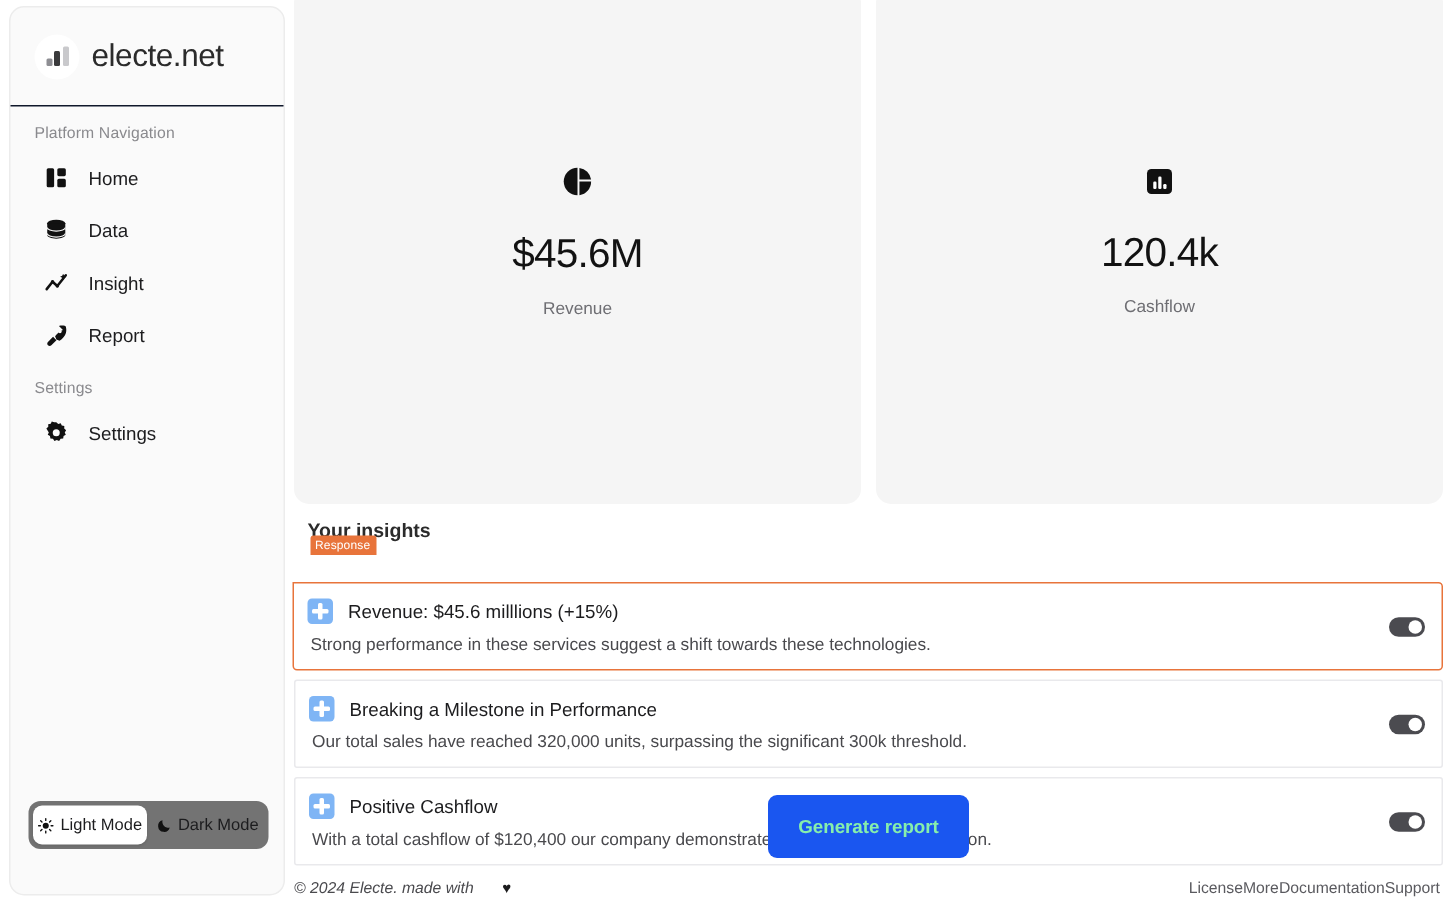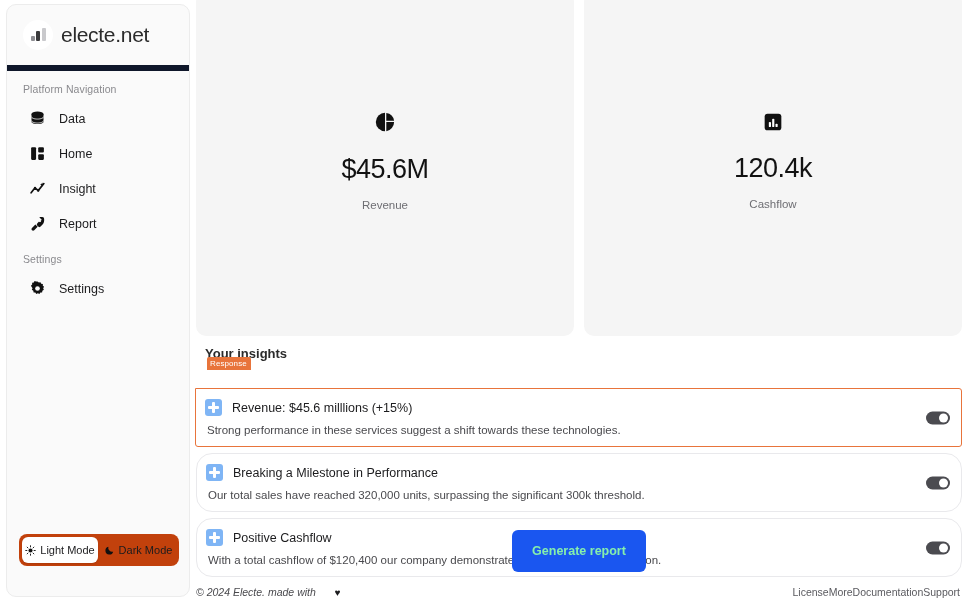--- a/index.html
+++ b/index.html
@@ -17,21 +17,21 @@
     width:184px; height:593px;
     background:#fafafa;
     border:1px solid #ececec;
     border-radius:10px;
     display:flex; flex-direction:column;
   }
   .brand {
     height:66px;
     display:flex; align-items:center; gap:8px;
     padding:0 16px;
-    border-bottom:6px solid #0f172a;
+    border-bottom:1px solid #0f172a;
   }
   .brand-mark {
     width:30px; height:30px; border-radius:50%;
     background:#ffffff;
     display:flex; align-items:flex-end; justify-content:center;
     gap:1.5px; padding-bottom:9px;
     flex:0 0 auto;
   }
   .bm-bar { width:4px; border-radius:1px; }
   .bm-bar.b1 { height:5px;  background:#8e8e93; }
@@ -50,21 +50,21 @@
     display:flex; align-items:center; gap:13px;
     padding:9px 16px 9px 22px;
     font-size:12.5px; color:#1c1c1e;
     cursor:pointer;
   }
   .nav-icon { width:17px; height:17px; flex:0 0 auto; display:block; }
 
   .theme-switch {
     position:absolute; left:12px; bottom:30px;
     width:160px; height:32px;
-    background:#c2410c; border-radius:8px;
+    background:#737373; border-radius:8px;
     display:flex; align-items:center; padding:3px; gap:2px;
   }
   .theme-btn {
     flex:1; height:26px; border-radius:6px;
     display:flex; align-items:center; justify-content:center; gap:4px;
     font-size:11px; color:#1c1c1e; cursor:pointer;
     border:none; background:transparent;
     font-family:"Liberation Sans", sans-serif;
   }
   .theme-btn.active {
@@ -111,21 +111,21 @@
     z-index:5;
     letter-spacing:.1px;
   }
 
   .insight-list { position:absolute; left:0; top:388px; width:766px; }
 
   .insight-card {
     position:relative;
     background:#ffffff;
     border:1px solid #e9e9ec;
-    border-radius:16px;
+    border-radius:2px;
     margin-bottom:6px;
     padding:10px 12px 10px 9px;
     min-height:50px;
   }
   .insight-card.highlighted {
     border:1.5px solid #e8743b;
     border-radius:0 3px 3px 3px;
     margin-left:-1px;
   }
   .insight-head { display:flex; align-items:center; gap:10px; }
@@ -203,37 +203,37 @@
           <span class="bm-bar b2"></span>
           <span class="bm-bar b3"></span>
       </span>
       <span class="brand-name">electe.net</span>
     </div>
 
     <div class="nav-section">Platform Navigation</div>
 
     <div class="nav-item">
       <svg class="nav-icon" viewBox="0 0 24 24">
+        <rect x="3" y="3" width="7" height="18" rx="1.5" fill="#111"></rect>
+        <rect x="13" y="3" width="8" height="7.5" rx="1.5" fill="#111"></rect>
+        <rect x="13" y="13" width="8" height="8" rx="1.5" fill="#111"></rect>
+      </svg>
+      <span>Home</span>
+    </div>
+
+    <div class="nav-item">
+      <svg class="nav-icon" viewBox="0 0 24 24">
         <ellipse cx="12" cy="5.5" rx="8.5" ry="3.4" fill="#111"></ellipse>
         <path d="M3.5 5.5v5c0 1.9 3.8 3.4 8.5 3.4s8.5-1.5 8.5-3.4v-5" fill="#111"></path>
         <path d="M3.5 11.5v5c0 1.9 3.8 3.4 8.5 3.4s8.5-1.5 8.5-3.4v-5" fill="#111"></path>
         <ellipse cx="12" cy="10.6" rx="8.5" ry="2.6" fill="#fff" opacity=".0"></ellipse>
         <path d="M3.5 9.4c0 1.9 3.8 3.4 8.5 3.4s8.5-1.5 8.5-3.4" stroke="#fafafa" stroke-width="1.1" fill="none"></path>
         <path d="M3.5 15c0 1.9 3.8 3.4 8.5 3.4s8.5-1.5 8.5-3.4" stroke="#fafafa" stroke-width="1.1" fill="none"></path>
       </svg>
       <span>Data</span>
-    </div>
-
-    <div class="nav-item">
-      <svg class="nav-icon" viewBox="0 0 24 24">
-        <rect x="3" y="3" width="7" height="18" rx="1.5" fill="#111"></rect>
-        <rect x="13" y="3" width="8" height="7.5" rx="1.5" fill="#111"></rect>
-        <rect x="13" y="13" width="8" height="8" rx="1.5" fill="#111"></rect>
-      </svg>
-      <span>Home</span>
     </div>
 
     <div class="nav-item">
       <svg class="nav-icon" viewBox="0 0 24 24">
         <path d="M3 18 L8.5 11 L13 15 L21 5" stroke="#111" stroke-width="2.4" fill="none" stroke-linecap="round" stroke-linejoin="round"></path>
         <circle cx="8.5" cy="11" r="1.6" fill="#111"></circle>
         <circle cx="13" cy="15" r="1.6" fill="#111"></circle>
         <path d="M18.5 3.5 l.9 2 2 .9 -2 .9 -.9 2 -.9-2 -2-.9 2-.9z" fill="#111"></path>
       </svg>
       <span>Insight</span>

